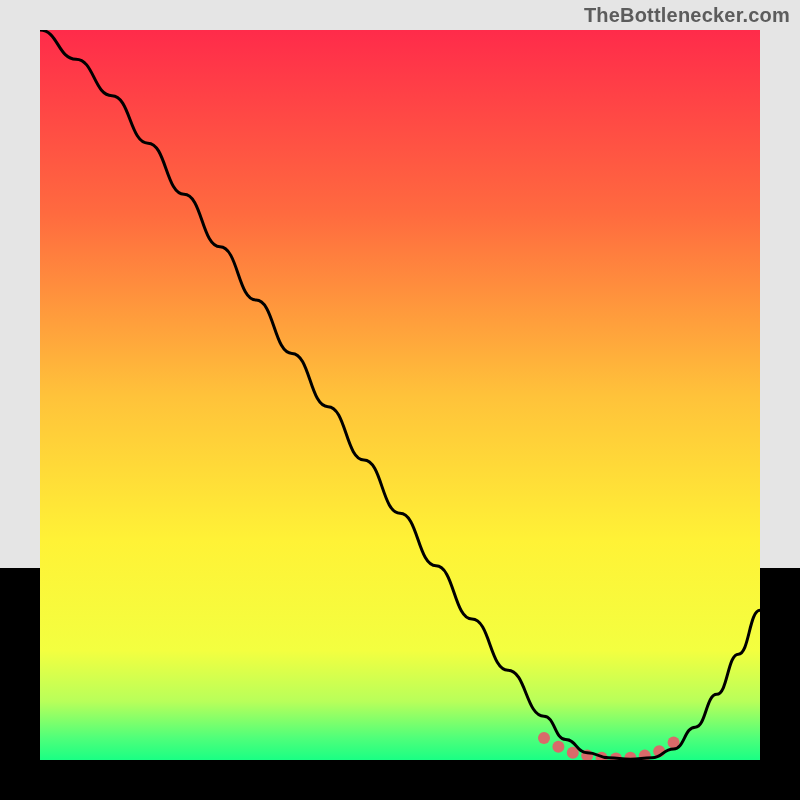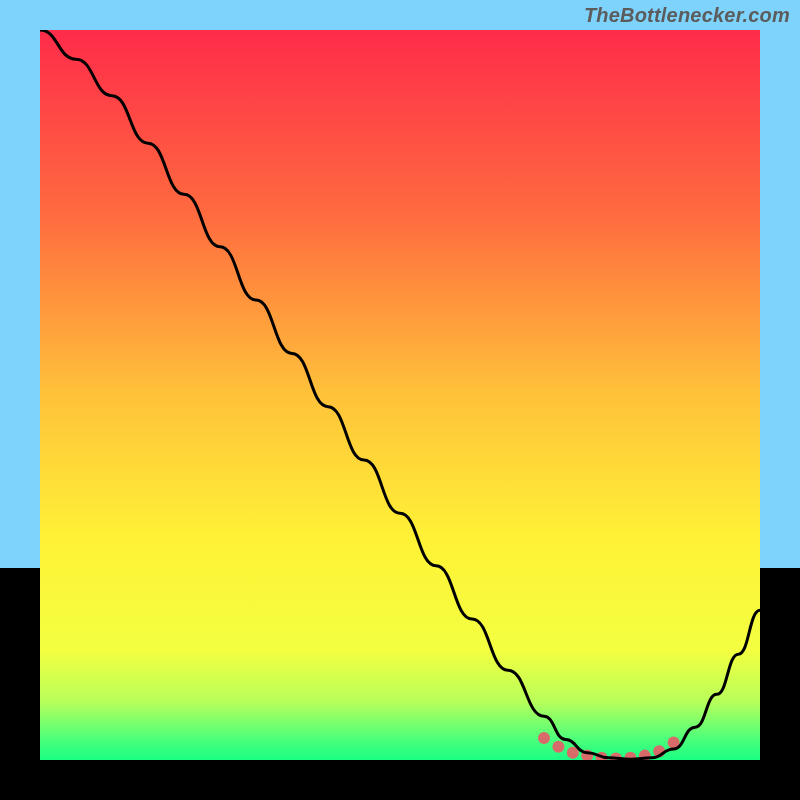--- a/index.html
+++ b/index.html
@@ -8,22 +8,21 @@
     width: 800px;
     height: 800px;
     background: #000;
     overflow: hidden;
     font-family: Arial, Helvetica, sans-serif;
   }
   .frame {
     position: relative;
     width: 800px;
     height: 568px;
-    background: #7dd3fc;
-    font-style: italic;
+    background: #e5e5e5;
   }
   .watermark {
     position: absolute;
     top: 4px;
     right: 10px;
     color: #5c5c5c;
     font-size: 20px;
     font-weight: 600;
     letter-spacing: 0.2px;
     z-index: 5;

